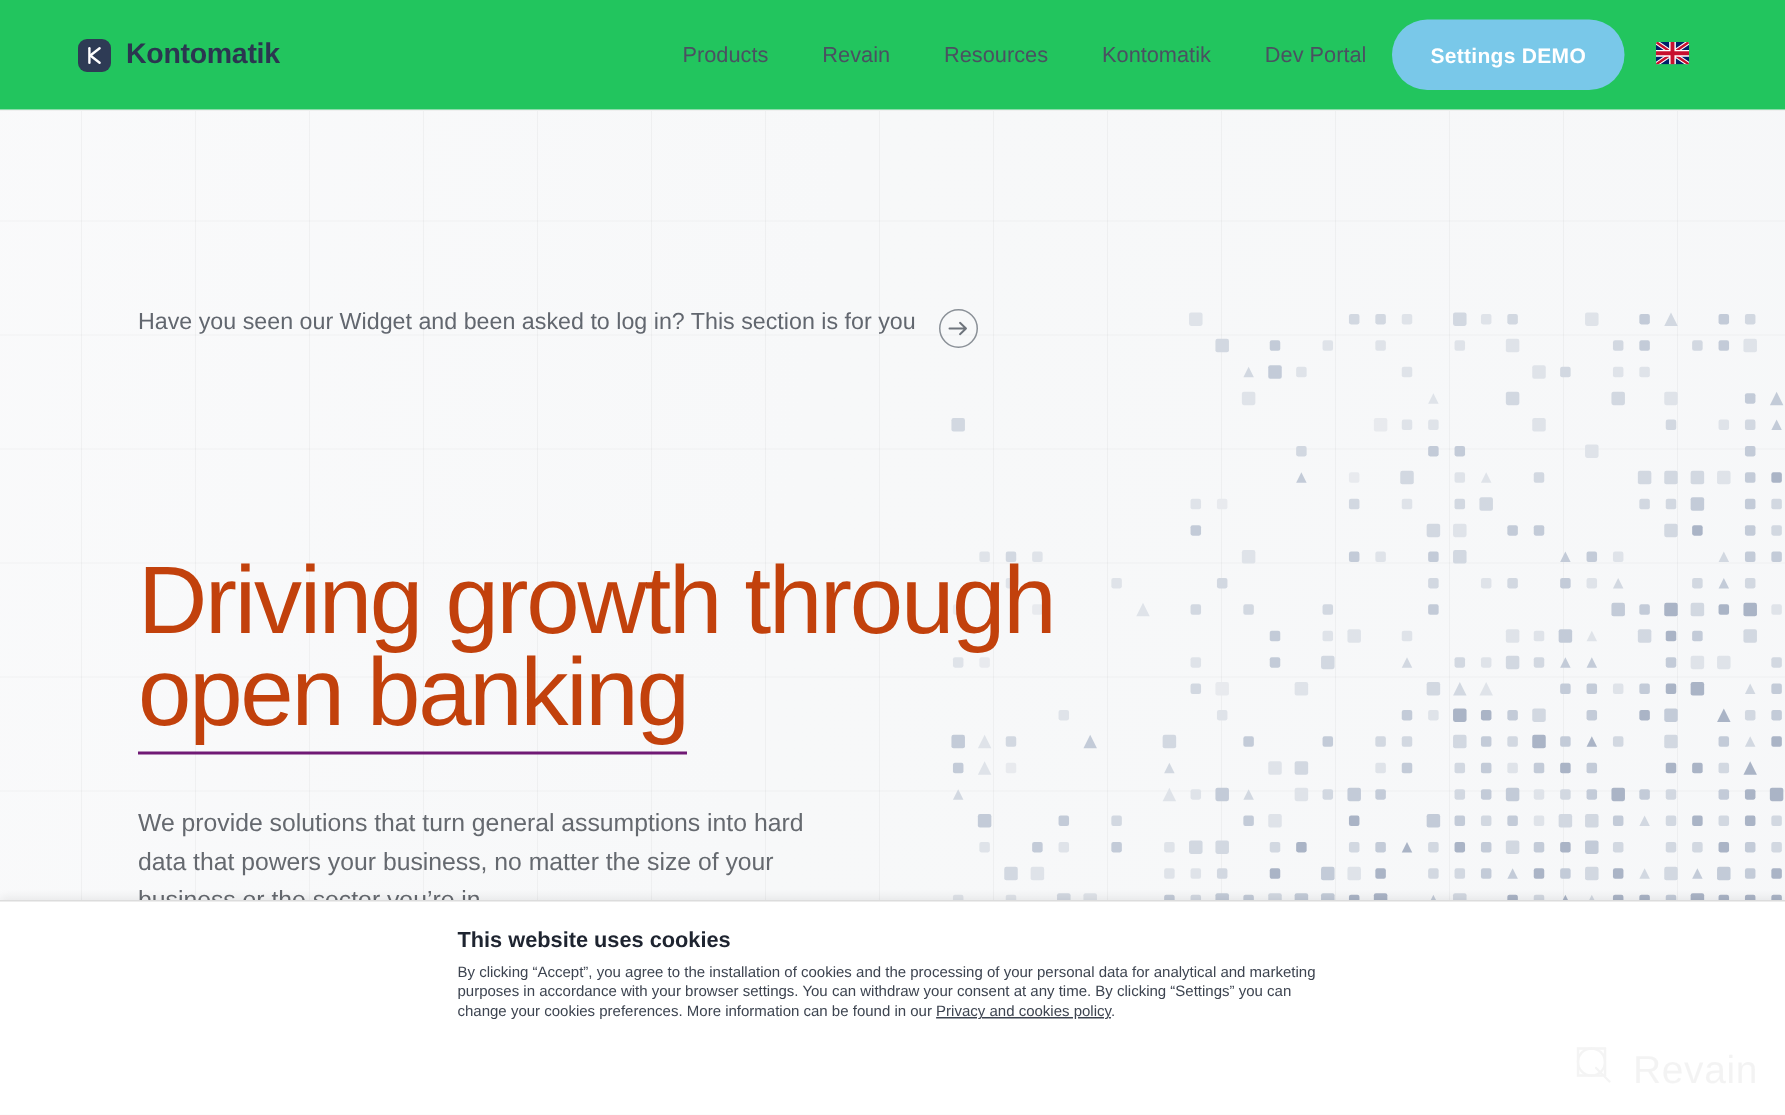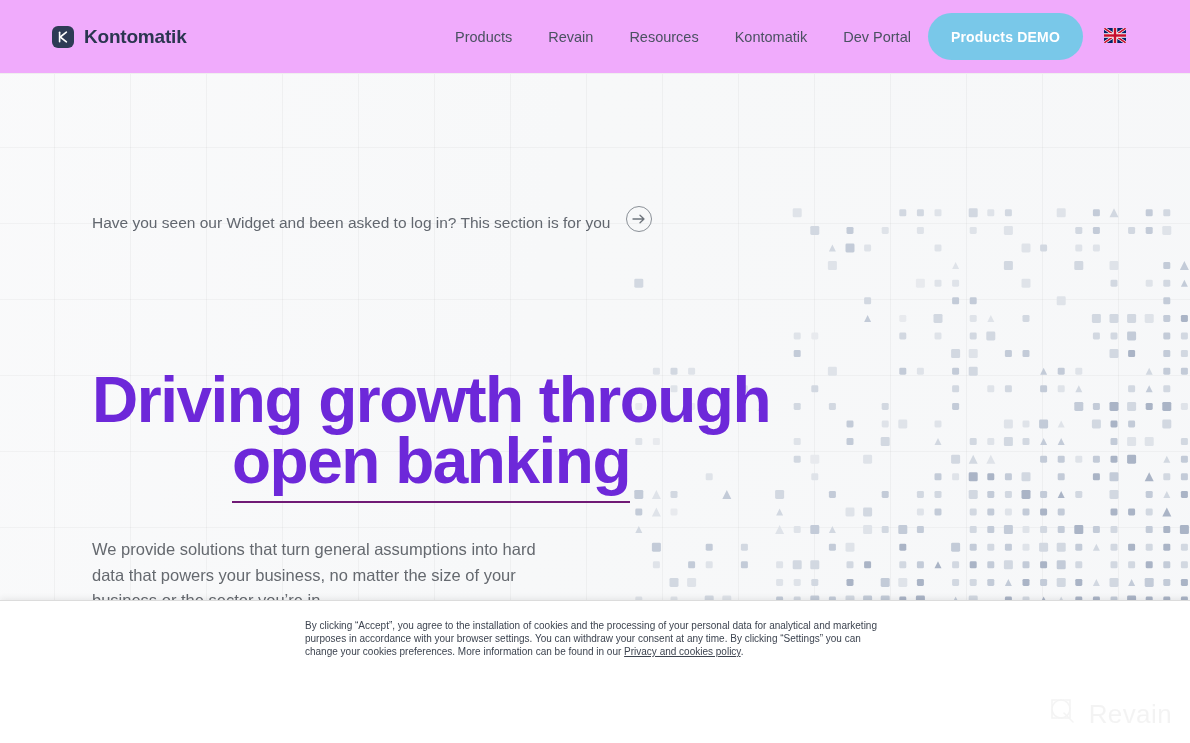--- a/index.html
+++ b/index.html
@@ -8,21 +8,21 @@
     font-family: "Liberation Sans", sans-serif;
     background: #ffffff;
     overflow: hidden;
   }
   .page { position: relative; width: 1190px; height: 743px; }
 
   
   .header {
     position: absolute; top: 0; left: 0;
     width: 1190px; height: 73px;
-    background: #f0abfc;
+    background: #22c55e;
     display: flex; align-items: center;
     z-index: 40;
   }
   .brand {
     position: absolute; left: 52px; top: 50%;
     transform: translateY(-50%);
     display: flex; align-items: center; gap: 10px;
     text-decoration: none;
   }
   .brand-mark {
@@ -81,40 +81,39 @@
   }
   .hero-wash {
     position: absolute; inset: 0;
     background: linear-gradient(100deg, #fbfbfc 0%, #f7f8f9 45%, #f6f7f9 100%);
     opacity: .55; pointer-events: none;
   }
   #dot-pattern { position: absolute; inset: 0; pointer-events: none; }
 
   .widget-note {
     position: absolute; left: 92px; top: 132px;
-    display: flex; align-items: flex-end; gap: 16px;
+    display: flex; align-items: flex-start; gap: 16px;
     z-index: 5;
   }
   .widget-note-text {
     font-size: 15.5px; color: #62676f; white-space: nowrap;
   }
   .arrow-circle {
     width: 26px; height: 26px; border-radius: 50%;
     border: 1.4px solid #8a9097;
     display: flex; align-items: center; justify-content: center;
     cursor: pointer; flex: none;
   }
 
   .headline {
     position: absolute; left: 92px; top: 296px;
     z-index: 5;
     font-size: 64px; line-height: 0.96;
-    font-weight: 700; color: #6d28d9;
+    font-weight: 400; color: #c2410c;
     letter-spacing: -1.5px;
-    text-align: center;
   }
   .headline .line2 {
     display: inline-block;
     border-bottom: 2px solid #701a75;
     padding-bottom: 8px;
   }
   .subhead {
     position: absolute; left: 92px; top: 463px;
     width: 445px; z-index: 5;
     font-size: 16.5px; line-height: 1.55; color: #65696f;
@@ -171,21 +170,21 @@
     </a>
 
     <nav class="nav">
       <a class="nav-item" href="#">Products</a>
       <a class="nav-item" href="#">Revain</a>
       <a class="nav-item" href="#">Resources</a>
       <a class="nav-item" href="#">Kontomatik</a>
       <a class="nav-item" href="#">Dev Portal</a>
     </nav>
 
-    <button class="demo-btn">Products DEMO</button>
+    <button class="demo-btn">Settings DEMO</button>
 
     <span class="flag">
       <svg width="22" height="15" viewBox="0 0 22 15">
         <rect width="22" height="15" fill="#012169"></rect>
         <path d="M0,0 L22,15 M22,0 L0,15" stroke="#ffffff" stroke-width="3"></path>
         <path d="M0,0 L22,15 M22,0 L0,15" stroke="#C8102E" stroke-width="1.6"></path>
         <path d="M11,0 V15 M0,7.5 H22" stroke="#ffffff" stroke-width="4.5"></path>
         <path d="M11,0 V15 M0,7.5 H22" stroke="#C8102E" stroke-width="2.6"></path>
       </svg>
     </span>
@@ -590,20 +589,21 @@
     <h1 class="headline">
       <span class="line1">Driving growth through</span><br>
       <span class="line2">open banking</span>
     </h1>
 
     <p class="subhead">We provide solutions that turn general assumptions into hard data that powers your business, no matter the size of your business or the sector you’re in</p>
   </div>
 
   <div class="cookie">
     <div class="cookie-inner">
+      <div class="cookie-title">This website uses cookies</div>
       <div class="cookie-body"><span>By clicking “Accept”, you agree to the installation of cookies and the processing of your personal data for analytical and marketing purposes in accordance with your browser settings. You can withdraw your consent at any time. By clicking “Settings” you can change your cookies preferences. More information can be found in our </span><a class="cookie-link" href="#">Privacy and cookies policy</a><span>.</span></div>
     </div>
 
     <div class="watermark">
       <span>
         <svg width="34" height="34" viewBox="0 0 34 34">
           <circle cx="15" cy="14" r="9" fill="none" stroke="#ececec" stroke-width="1.6"></circle>
           <path d="M6 5 H24 V23 H6 Z" fill="none" stroke="#ececec" stroke-width="1.6"></path>
           <path d="M18 18 L27 27" stroke="#ececec" stroke-width="1.6" stroke-linecap="round"></path>
         </svg>

